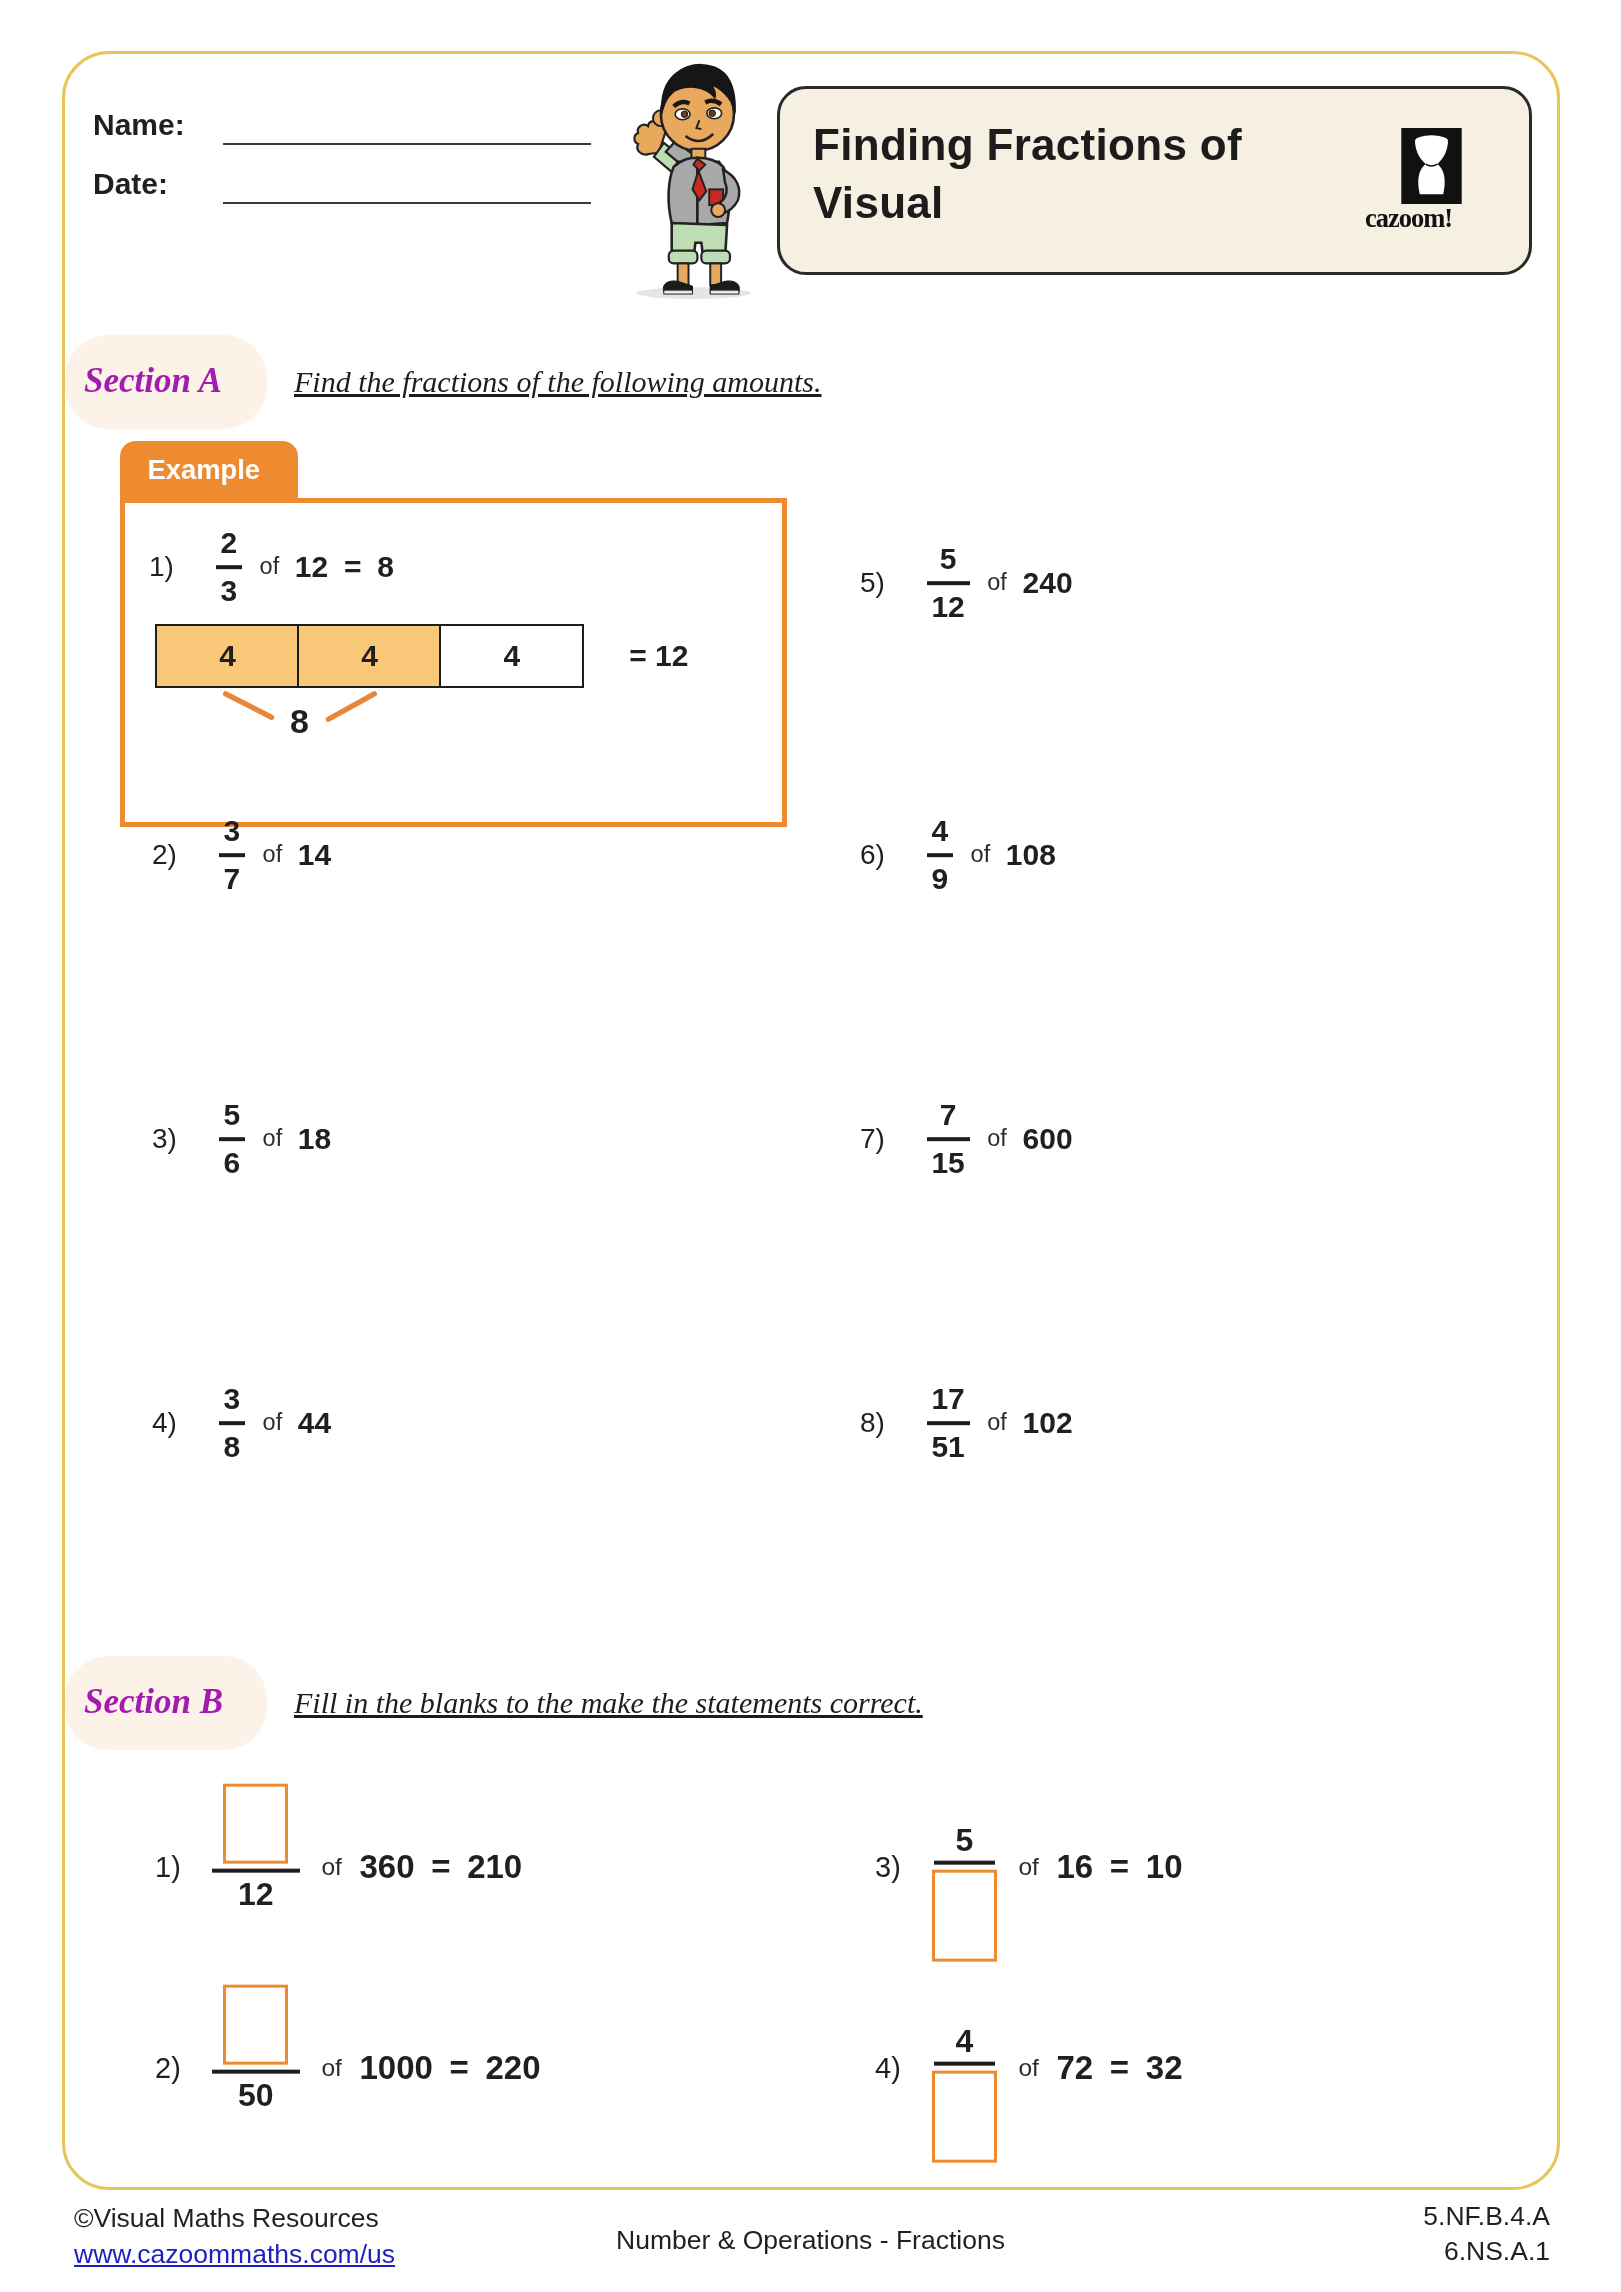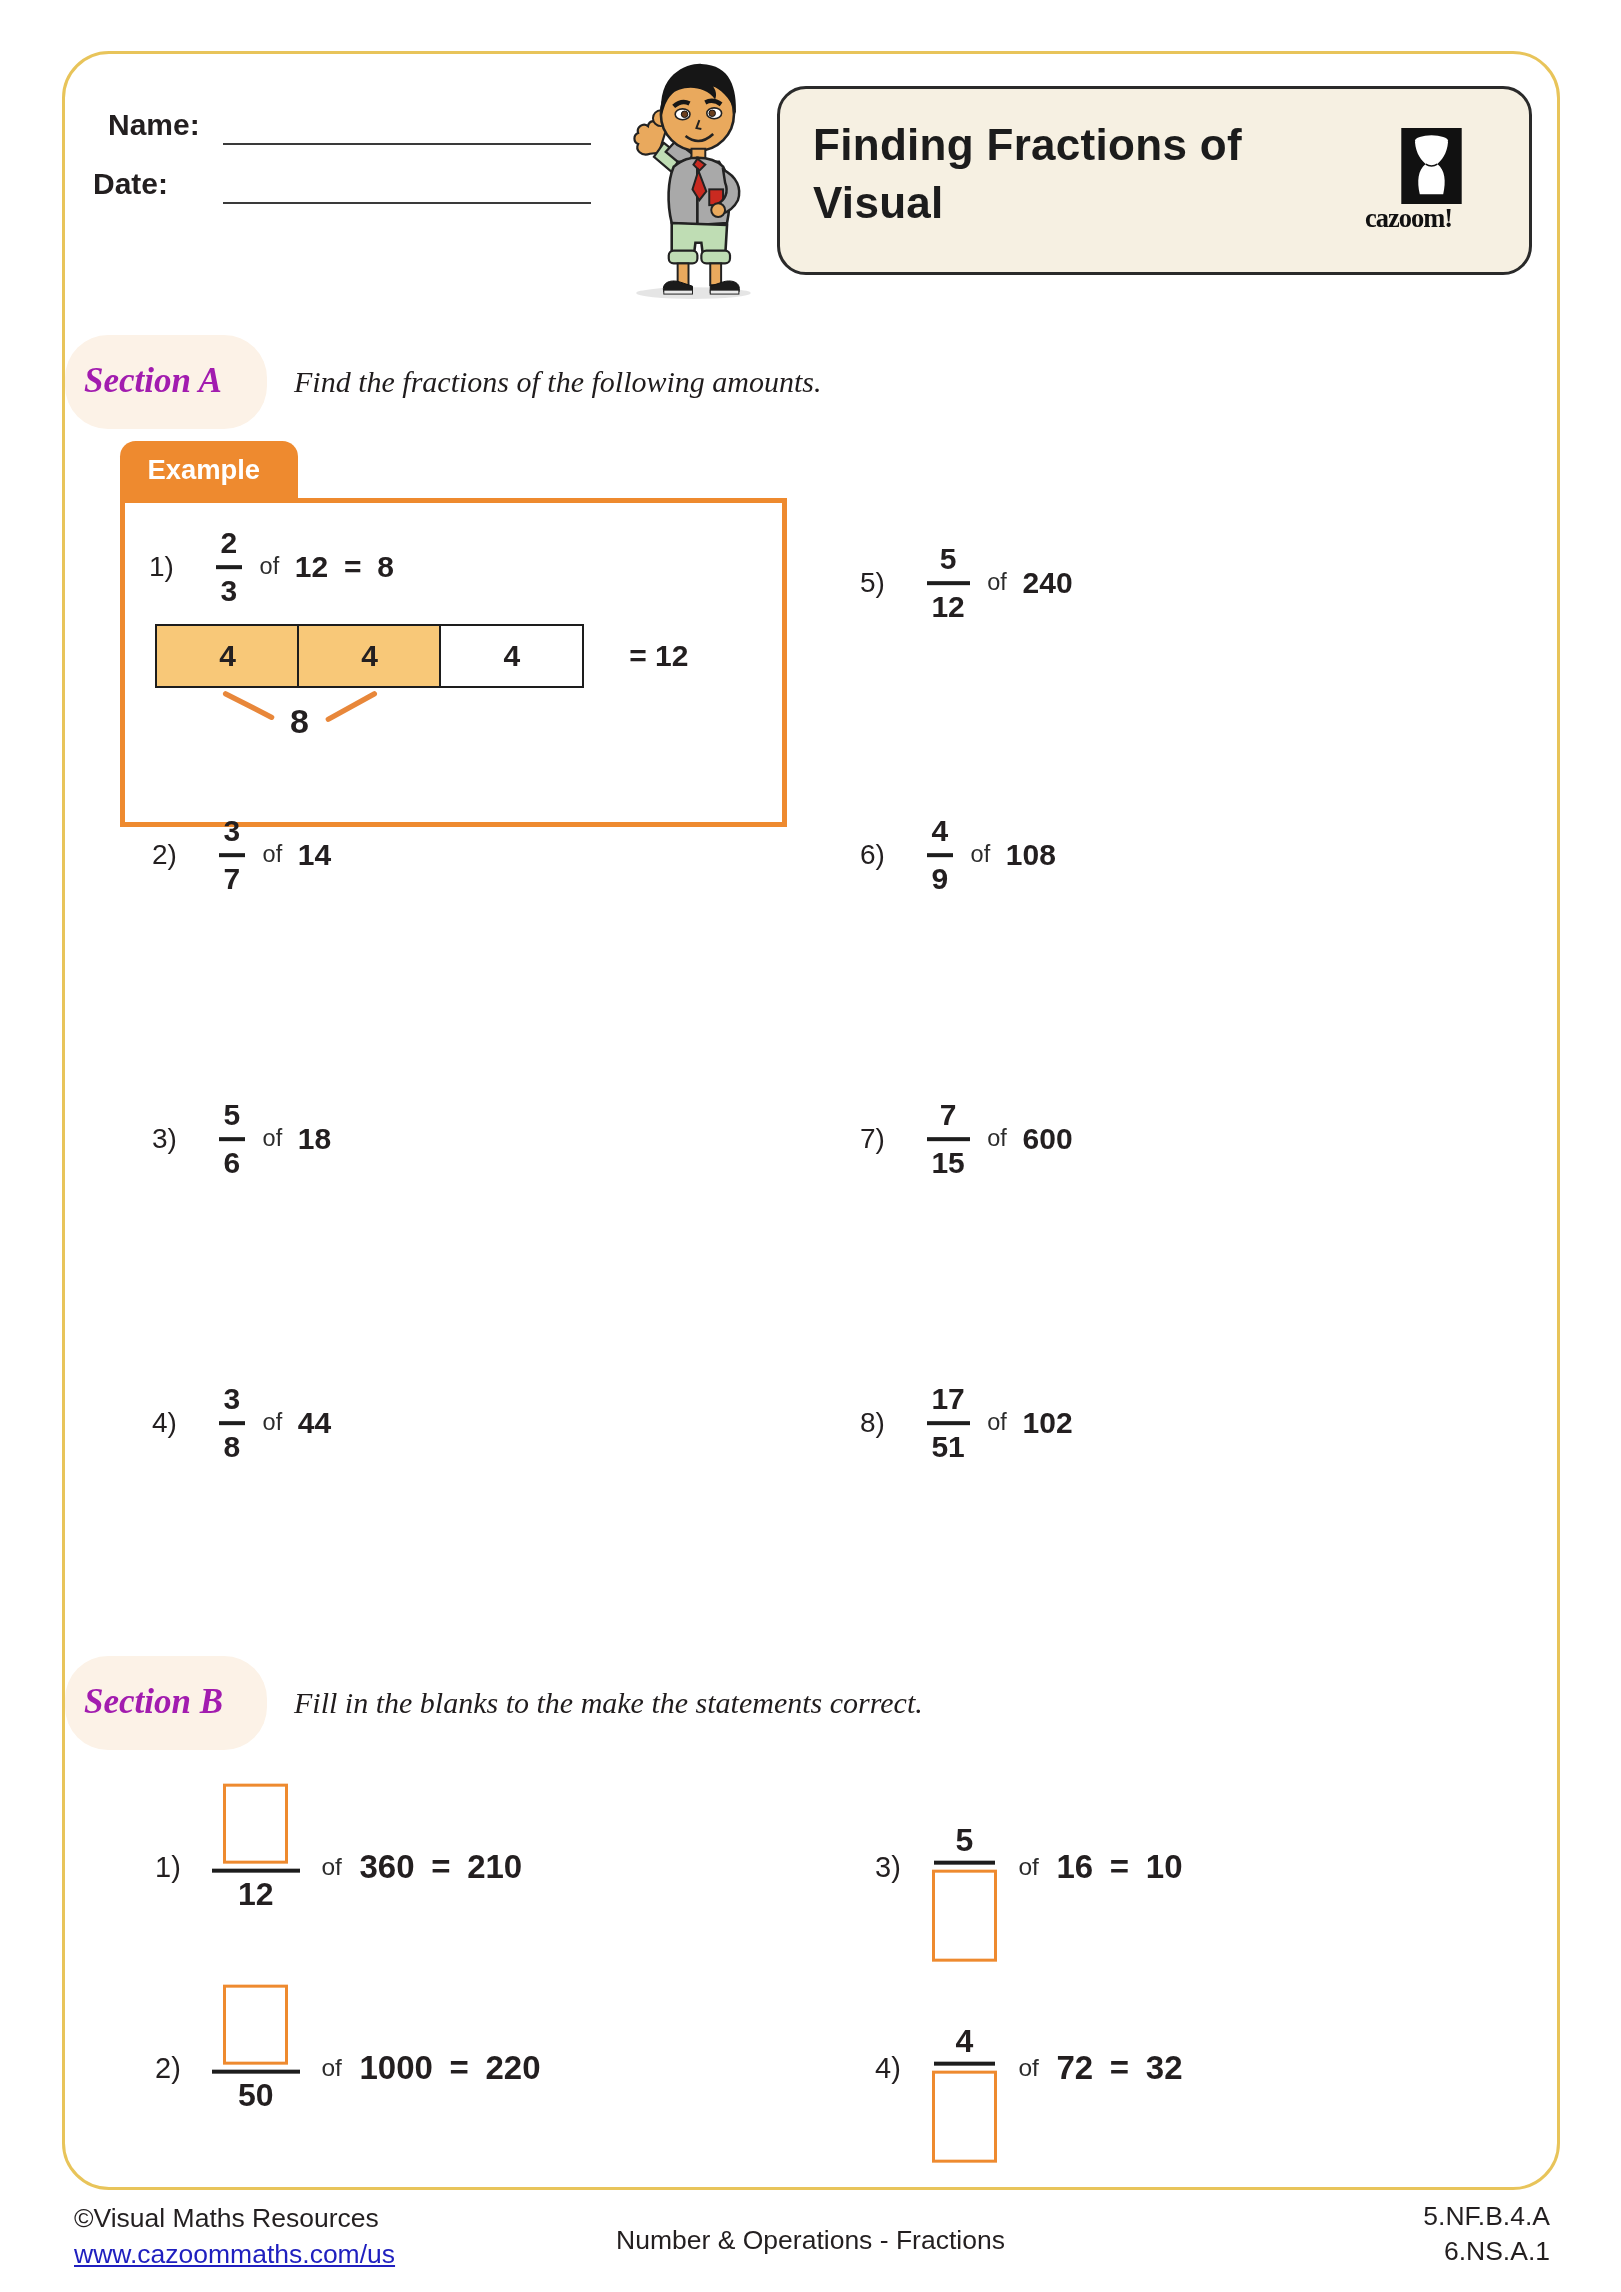--- a/index.html
+++ b/index.html
@@ -24,21 +24,21 @@
     position:absolute;left:33px;top:27.4px;width:559px;
     font-size:44px;font-weight:bold;line-height:1.32;letter-spacing:0.3px;color:#1c1c1c;
   }
   .logo{position:absolute;right:31px;top:39px;width:133px;text-align:left;}
   .logo svg{width:61px;height:76px;display:block;margin:0 auto;}
   .logo-text{font-family:"Liberation Serif",serif;font-weight:bold;font-size:26.5px;color:#111;margin-top:-1px;letter-spacing:-1px;}
   .character{left:614px;top:55px;width:151px;height:245px;}
   
   .section-pill{background:#FCF2E7;border-radius:43px;}
   .section-name{font-family:"Liberation Serif",serif;font-style:italic;font-weight:bold;font-size:35px;color:#a21caf;}
-  .section-instr{font-family:"Liberation Serif",serif;font-style:italic;font-size:30px;color:#201c1d;}
+  .section-instr{font-family:"Liberation Serif",serif;font-style:italic;font-size:30px;color:#201c1d;text-decoration:underline;}
   
   .example-tab{
     left:120px;top:441px;width:178px;height:59px;background:#EE8A2F;
     border-radius:15.7px 15.7px 0 0;color:#fff;font-weight:bold;font-size:27.4px;
     line-height:57px;padding-left:27.4px;box-sizing:border-box;
   }
   .example-box{
     left:120px;top:498px;width:667px;height:329px;background:#fff;
     border:5.9px solid #EE8A2F;box-sizing:border-box;
   }
@@ -83,21 +83,21 @@
   .f-link{left:74px;top:2239px;font-size:26.5px;color:#1F1FBF;text-decoration:underline;cursor:pointer;}
   .f-center{left:0;right:0;top:2225px;text-align:center;font-size:26.5px;}
   .f-std1{right:71px;top:2201px;font-size:26.5px;text-align:right;}
   .f-std2{right:71px;top:2236px;font-size:26.5px;text-align:right;}
 </style>
 </head>
 <body>
 
 <div class="abs page-border"></div>
 
-<span class="abs hdr-label" style="left:108px;top:108px;text-align:right;">Name:</span>
+<span class="abs hdr-label" style="left:93px;top:108px;text-align:right;">Name:</span>
 <span class="abs hdr-line" style="left:223px;top:143px;"></span>
 <span class="abs hdr-label" style="left:93px;top:167px;">Date:</span>
 <span class="abs hdr-line" style="left:223px;top:202px;"></span>
 
 <svg class="abs character" viewBox="0 0 152 248">
   <ellipse cx="80" cy="241" rx="58" ry="6" fill="rgba(0,0,0,0.10)"></ellipse>
 
   <path d="M36 100 C27 103 21 96 24 90 C19 88 19 81 24 79 C22 73 29 68 34 72 C35 66 43 65 45 71 C50 69 54 75 51 80 L45 99 Z" fill="#E9A95D" stroke="#222" stroke-width="2.2"></path>
 
   <path d="M60 120 L40 103 L50 89 L70 105 Z" fill="#BFDDB4" stroke="#222" stroke-width="2.2"></path>

